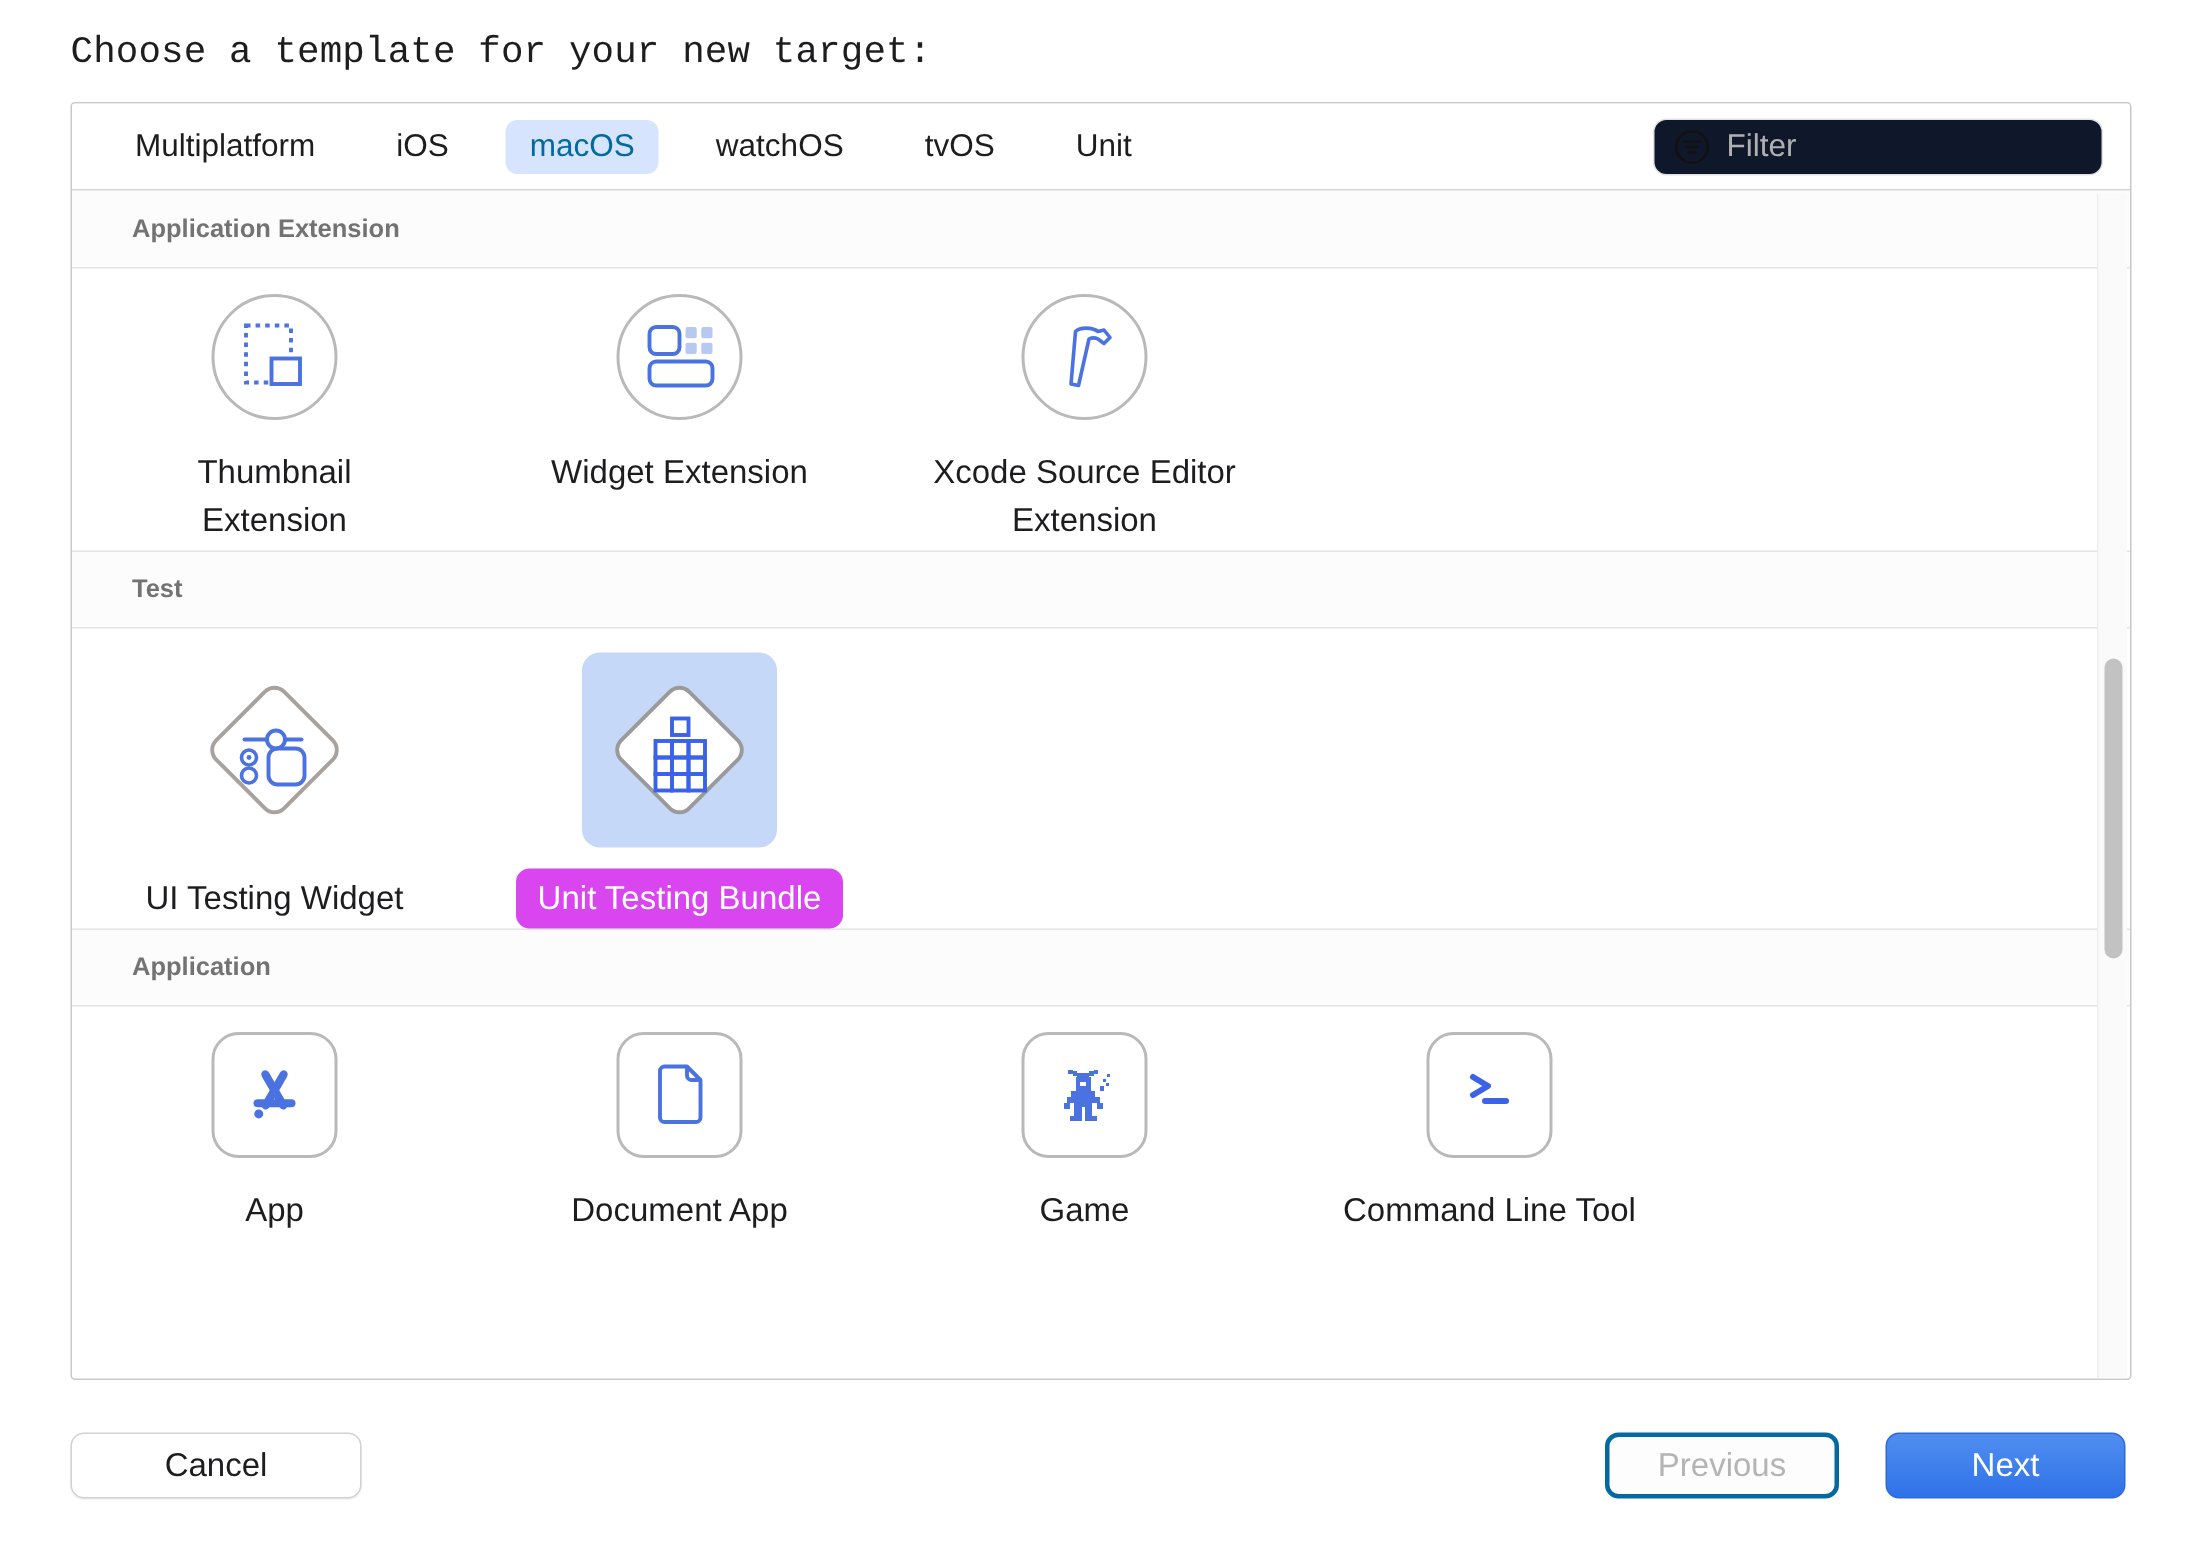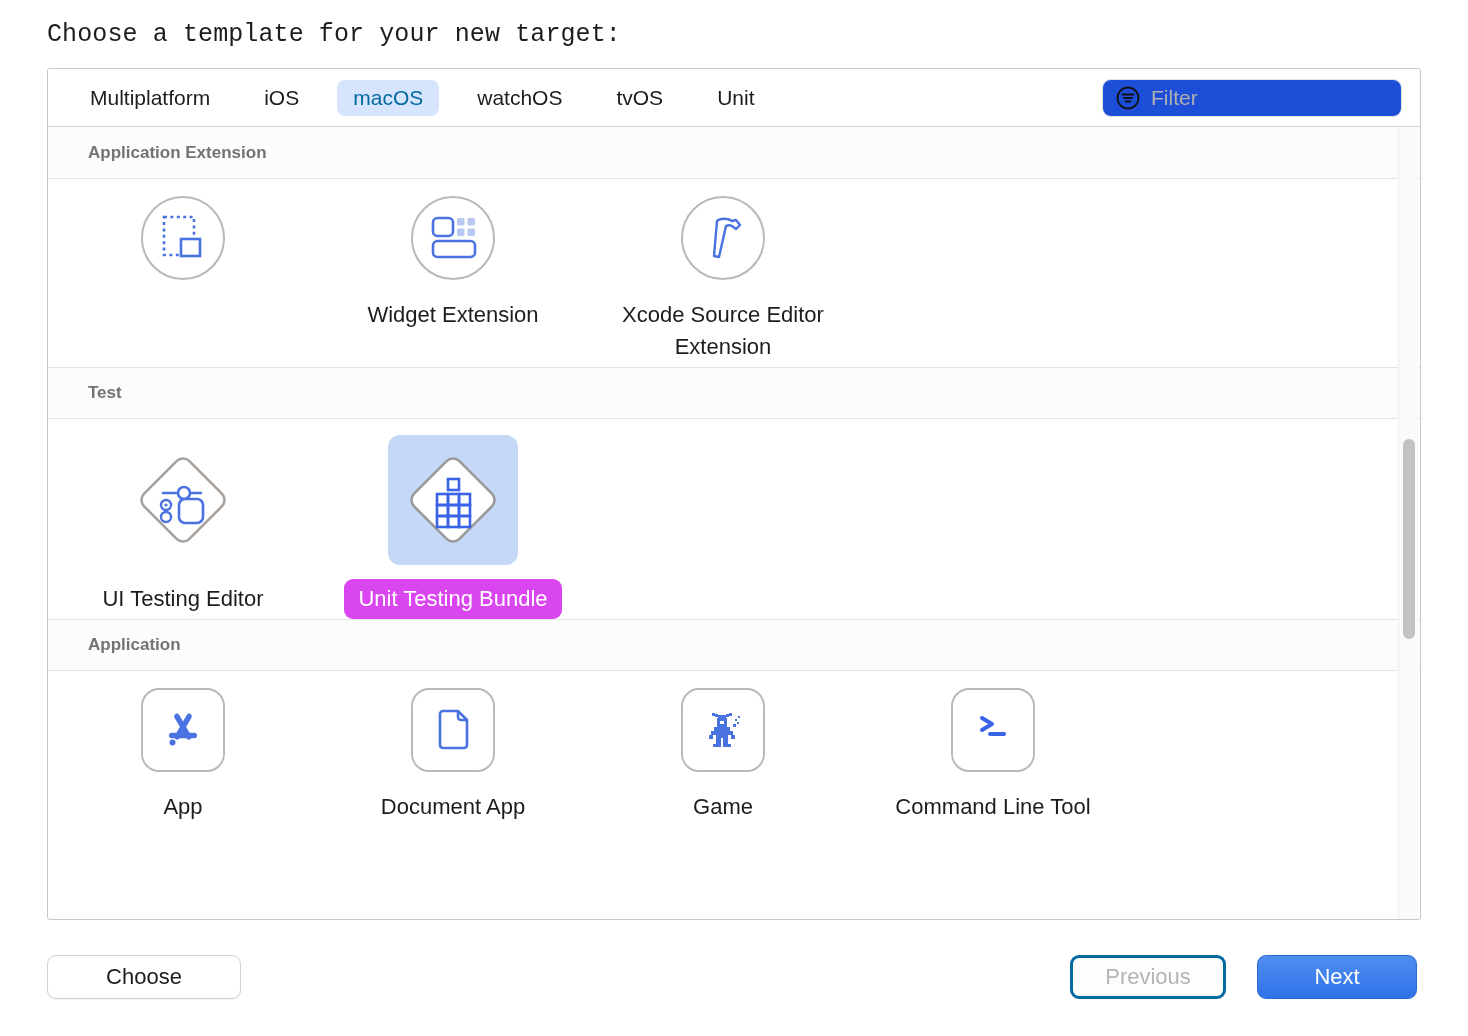--- a/index.html
+++ b/index.html
@@ -63,21 +63,21 @@
   .tab.active {
     background: #d6e4fd;
     color: #0369a1;
   }
 
   .filter-wrap {
     position: absolute;
     right: 18px; top: 50%;
     transform: translateY(-50%);
     width: 300px; height: 38px;
-    background: #1d4ed8;
+    background: #0f172a;
     border: 1px solid #e2e2e2;
     border-radius: 9px;
     display: flex;
     align-items: center;
     padding-left: 12px;
   }
   .filter-icon { width: 26px; height: 26px; flex: 0 0 auto; display:block; }
   .filter-placeholder {
     font-size: 21px;
     color: #b0b0b0;
@@ -238,20 +238,21 @@
 
         <div class="cell">
           <div class="iconbox">
             <div class="circle-frame">
               <svg width="56" height="56" viewBox="0 0 56 56">
                 <rect x="9" y="7" width="30" height="38" fill="none" stroke="#4a72e0" stroke-width="2.6" stroke-dasharray="3 3.4"></rect>
                 <rect x="26" y="29" width="19" height="17" fill="#ffffff" stroke="#4a72e0" stroke-width="2.6"></rect>
               </svg>
             </div>
           </div>
+          <div class="label">Thumbnail Extension</div>
         </div>
 
         <div class="cell">
           <div class="iconbox">
             <div class="circle-frame">
               <svg width="56" height="56" viewBox="0 0 56 56">
                 <rect x="8" y="8" width="20" height="18" rx="4.5" fill="none" stroke="#4a72e0" stroke-width="2.6"></rect>
                 <rect x="32" y="8" width="7.5" height="7.5" rx="1.4" fill="#b7c9f1"></rect>
                 <rect x="42.5" y="8" width="7.5" height="7.5" rx="1.4" fill="#b7c9f1"></rect>
                 <rect x="32" y="18.5" width="7.5" height="7.5" rx="1.4" fill="#b7c9f1"></rect>
@@ -283,21 +284,21 @@
             <svg width="104" height="104" viewBox="0 0 104 104">
               <rect x="20" y="20" width="64" height="64" rx="9" transform="rotate(45 52 52)" fill="#ffffff" stroke="#a8a29e" stroke-width="2.6"></rect>
               <line x1="32" y1="45" x2="70" y2="45" stroke="#4a72e0" stroke-width="2.6" stroke-linecap="round"></line>
               <circle cx="53" cy="45" r="6" fill="#ffffff" stroke="#4a72e0" stroke-width="2.6"></circle>
               <circle cx="35" cy="57" r="5" fill="none" stroke="#4a72e0" stroke-width="2.4"></circle>
               <circle cx="35" cy="57" r="1.6" fill="#4a72e0"></circle>
               <circle cx="35" cy="69" r="5" fill="none" stroke="#4a72e0" stroke-width="2.4"></circle>
               <rect x="48" y="51" width="24" height="24" rx="6" fill="none" stroke="#4a72e0" stroke-width="2.6"></rect>
             </svg>
           </div>
-          <div class="label">UI Testing Editor</div>
+          <div class="label">UI Testing Widget</div>
         </div>
 
         <div class="cell">
           <div class="tilewrap selected">
             <svg width="104" height="104" viewBox="0 0 104 104">
               <rect x="20" y="20" width="64" height="64" rx="9" transform="rotate(45 52 52)" fill="#ffffff" stroke="#9a9a9a" stroke-width="2.6"></rect>
               <rect x="47" y="31" width="11" height="11" fill="none" stroke="#3b63e8" stroke-width="2.6"></rect>
               <rect x="36" y="46" width="11" height="11" fill="none" stroke="#3b63e8" stroke-width="2.6"></rect>
               <rect x="47" y="46" width="11" height="11" fill="none" stroke="#3b63e8" stroke-width="2.6"></rect>
               <rect x="58" y="46" width="11" height="11" fill="none" stroke="#3b63e8" stroke-width="2.6"></rect>
@@ -395,17 +396,17 @@
         </div>
       </div>
 
     </div>
 
     <div class="scrollbar">
       <div class="scrollthumb"></div>
     </div>
   </div>
 
-  <div class="btn btn-cancel">Choose</div>
+  <div class="btn btn-cancel">Cancel</div>
   <div class="btn btn-previous">Previous</div>
   <div class="btn btn-next">Next</div>
 
 </div>
 
 </body></html>

